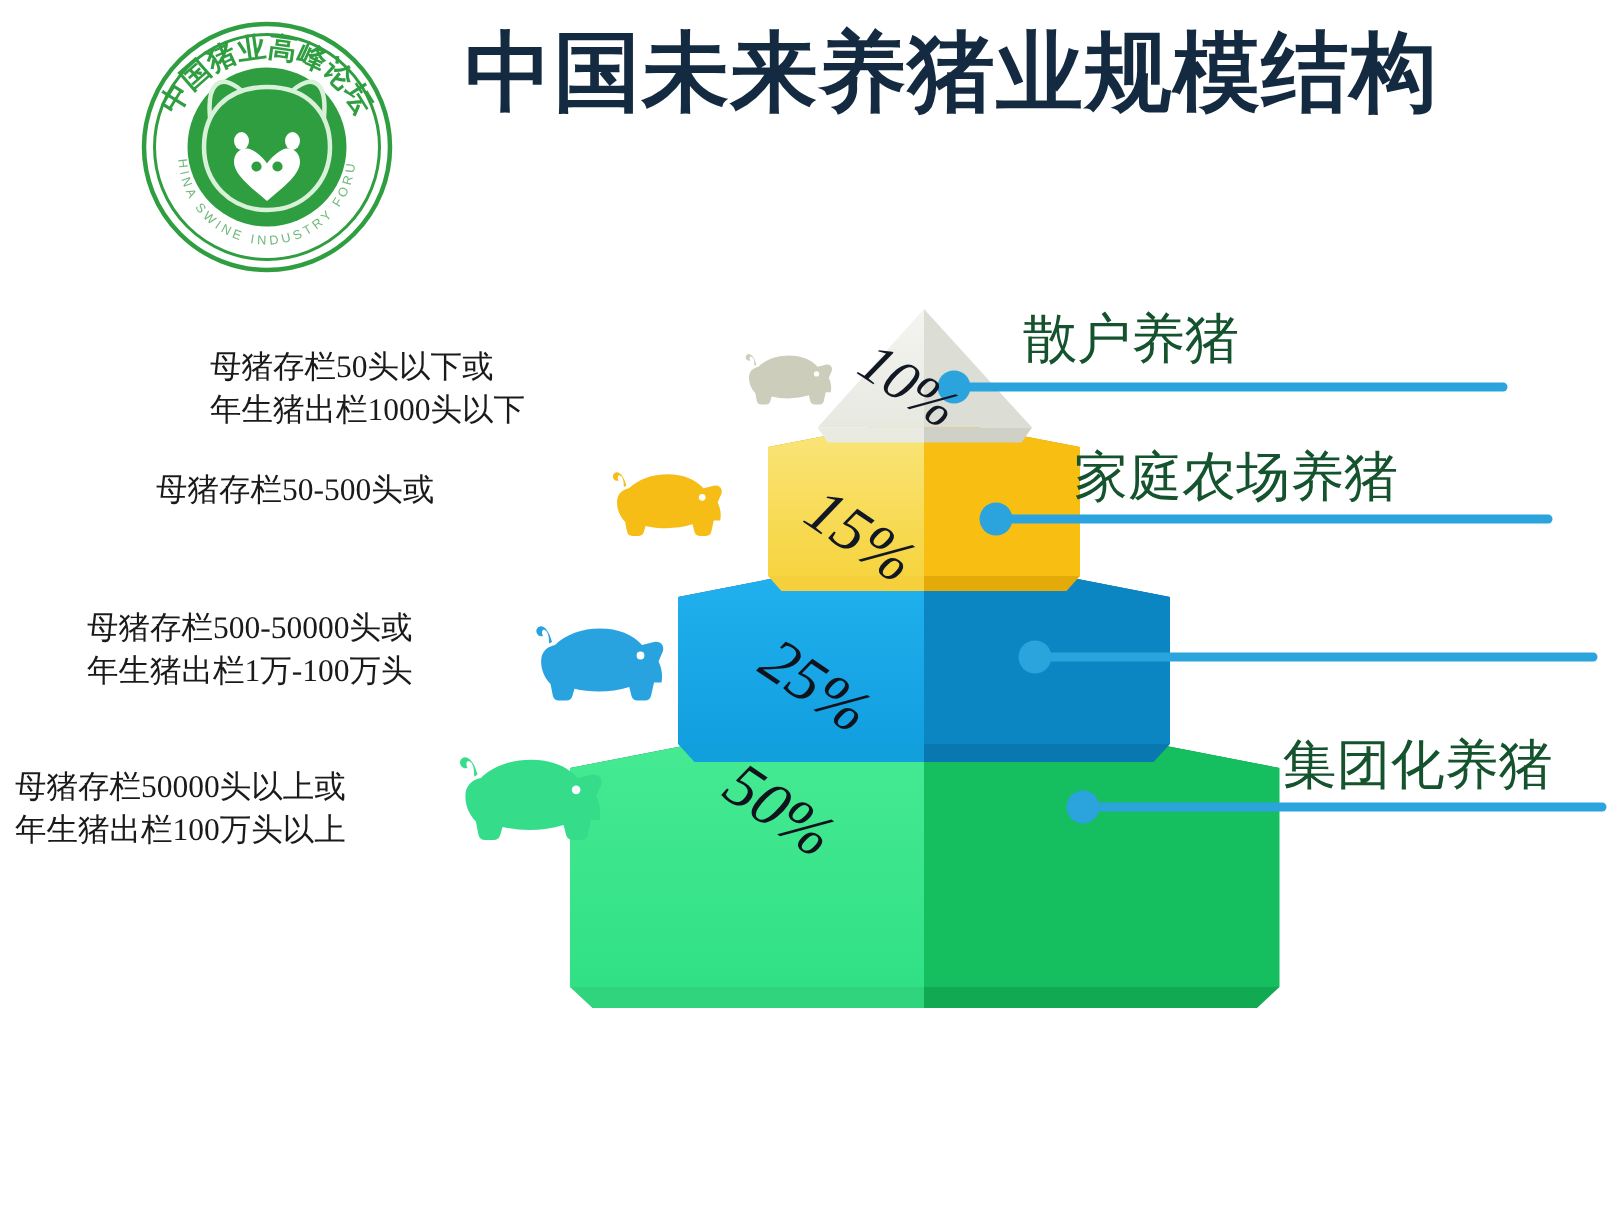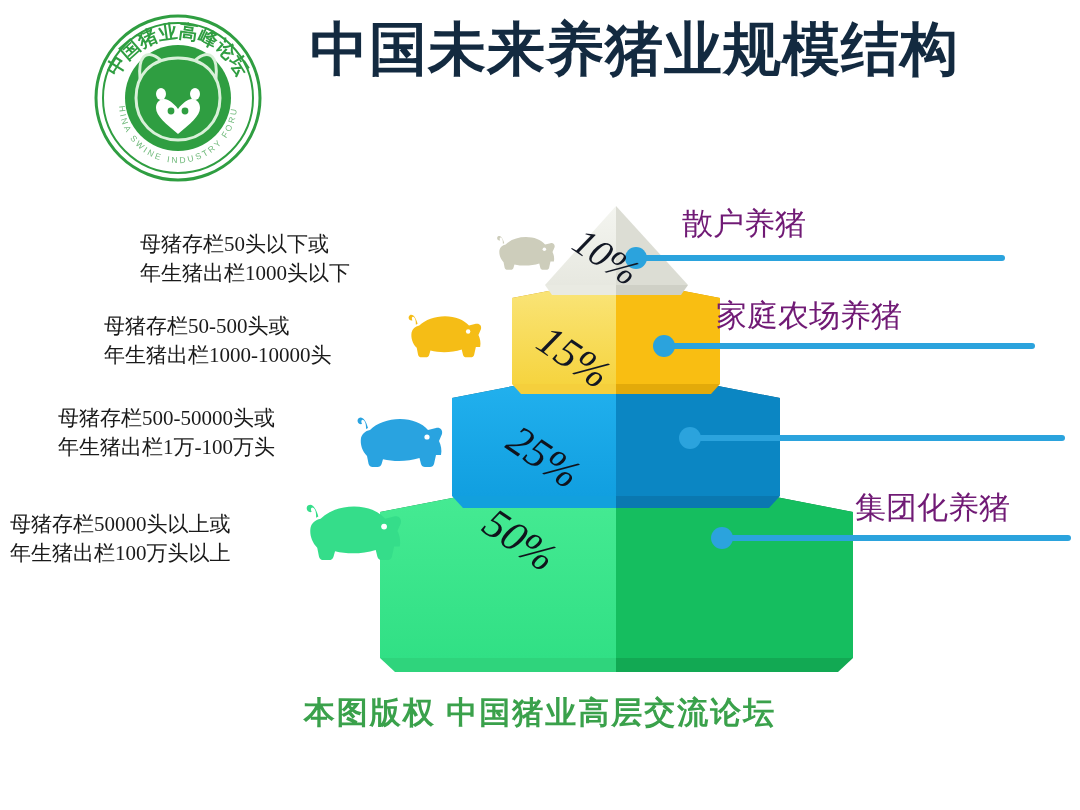--- a/index.html
+++ b/index.html
@@ -69,22 +69,22 @@
     font-size: 21px;
     line-height: 1.36;
     font-family: "Liberation Serif", "DejaVu Serif", serif;
     white-space: nowrap;
   }
   .left-desc .ln { display: block; }
 
   
   .right-label {
     position: absolute;
-    color: #701a75;
-    font-size: 31px;
+    color: #14532d;
+    font-size: 36px;
     line-height: 1;
     font-family: "Liberation Serif", "DejaVu Serif", serif;
     white-space: nowrap;
     font-weight: 500;
   }
 
   
   #footer {
     position: absolute;
     left: 0;
@@ -239,32 +239,30 @@
     <text x="480" y="530" font-family="'Liberation Serif', serif" font-style="italic" font-size="42" fill="#10131c" transform="rotate(34 480 530)">50%</text>
   </svg>
 
   <div class="left-desc" style="left:140px; top:230px; width:280px;">
     <span class="ln">母猪存栏50头以下或</span>
     <span class="ln">年生猪出栏1000头以下</span>
   </div>
 
   <div class="left-desc" style="left:104px; top:312px; width:300px;">
     <span class="ln">母猪存栏50-500头或</span>
-    <span class="ln">年生猪出栏1000-10000头</span>
   </div>
 
   <div class="left-desc" style="left:58px; top:404px; width:310px;">
     <span class="ln">母猪存栏500-50000头或</span>
     <span class="ln">年生猪出栏1万-100万头</span>
   </div>
 
   <div class="left-desc" style="left:10px; top:510px; width:320px;">
     <span class="ln">母猪存栏50000头以上或</span>
     <span class="ln">年生猪出栏100万头以上</span>
   </div>
 
   <div class="right-label" style="left:682px; top:208px;">散户养猪</div>
   <div class="right-label" style="left:716px; top:300px;text-align:center;">家庭农场养猪</div>
   <div class="right-label" style="left:855px; top:492px;">集团化养猪</div>
 
-  <div id="footer">本图版权 中国猪业高层交流论坛</div>
 
 </div>
 
 </body></html>

